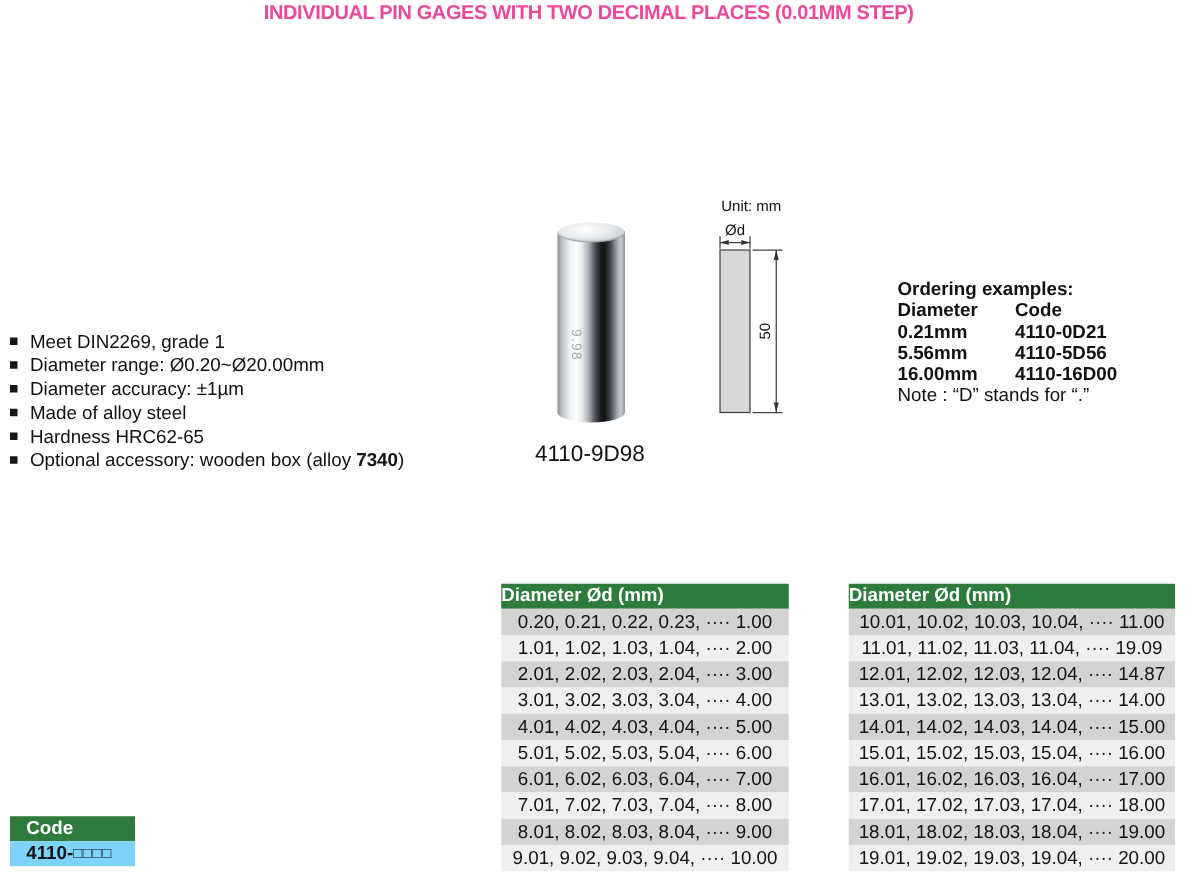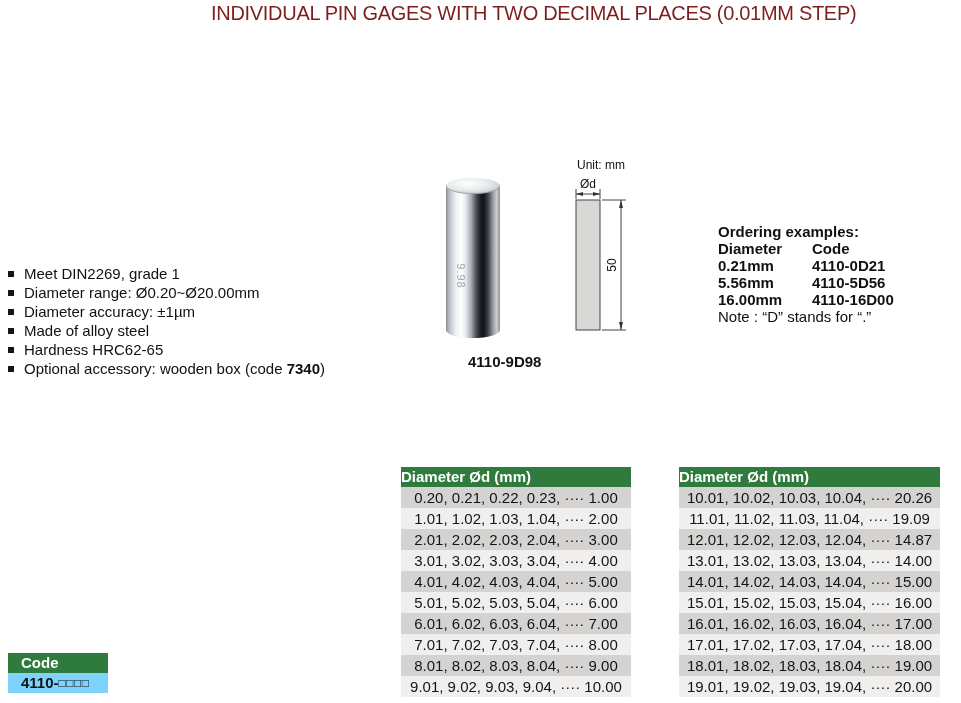--- a/index.html
+++ b/index.html
@@ -2,21 +2,21 @@
 <html><head>
 <meta charset="utf-8">
 <style>
   html,body { margin:0; padding:0; background:#fff; }
   .page {
     position:relative; width:961px; height:703px; background:#ffffff;
     font-family:"Liberation Sans", sans-serif; color:#111; overflow:hidden;
   }
   .title {
     position:absolute; left:211px; top:2px; margin:0;
-    font-size:20px; font-weight:normal; letter-spacing:-0.3px; white-space:nowrap; color:#7f1d1d;
+    font-size:16px; font-weight:bold; letter-spacing:-0.3px; white-space:nowrap; color:#ec4899;
   }
   
   .features { position:absolute; left:8px; top:264px; margin:0; padding:0; list-style:none; font-size:15px; }
   .features li { line-height:19px; white-space:nowrap; }
   .features li::before {
     content:""; display:inline-block; width:6px; height:6px; background:#161616;
     margin-right:10px; vertical-align:2px;
   }
   
   .pin { position:absolute; left:446px; top:178px; width:54px; height:160px; }
@@ -30,21 +30,21 @@
   }
   .pin-top {
     position:absolute; left:0; top:0; width:54px; height:16px; border-radius:50%;
     background:radial-gradient(ellipse at 40% 35%, #ffffff 0%, #e7eaec 45%, #b4b9be 100%);
     box-shadow:inset 0 -1px 1px rgba(0,0,0,0.25); z-index:2;
   }
   .pin-engraving {
     position:absolute; left:2px; top:92px; transform:rotate(90deg);
     font-size:11px; color:rgba(90,95,100,0.55); letter-spacing:1px; z-index:3;
   }
-  .pin-label { position:absolute; left:428px; top:353px; font-size:15px; font-weight:bold; white-space:nowrap;margin-left:40px; }
+  .pin-label { position:absolute; left:428px; top:353px; font-size:18px; font-weight:normal; white-space:nowrap; }
   
   .unit-label { position:absolute; left:577px; top:158px; font-size:12px; }
   .dim-svg { position:absolute; left:560px; top:172px; }
   .svg-label { font-size:12px; fill:#111; font-family:"Liberation Sans", sans-serif; }
   .dim { stroke:#444; stroke-width:1; }
   
   .ordering { position:absolute; left:718px; top:223px; font-size:15px; }
   .ord-title { font-weight:bold; line-height:17px; }
   .ord-row { display:flex; line-height:17px;font-weight:bold; }
   .ord-c1 { width:94px; }
@@ -72,21 +72,21 @@
 <div class="page">
 
   <h1 class="title">INDIVIDUAL PIN GAGES WITH TWO DECIMAL PLACES (0.01MM STEP)</h1>
 
   <ul class="features" id="features">
       <li><span>Meet DIN2269, grade 1</span></li>
       <li><span>Diameter range: Ø0.20~Ø20.00mm</span></li>
       <li><span>Diameter accuracy: ±1µm</span></li>
       <li><span>Made of alloy steel</span></li>
       <li><span>Hardness HRC62-65</span></li>
-      <li><span>Optional accessory: wooden box (code </span><span style="font-weight: bold;">7340</span><span>)</span></li>
+      <li><span>Optional accessory: wooden box (alloy </span><span style="font-weight: bold;">7340</span><span>)</span></li>
     </ul>
 
   <div class="pin">
     <div class="pin-top"></div>
     <div class="pin-body"></div>
     <span class="pin-engraving">9.98</span>
   </div>
   <div class="pin-label">4110-9D98</div>
 
   <div class="unit-label">Unit: mm</div>
@@ -142,21 +142,21 @@
         <div class="dtable-row">6.01, 6.02, 6.03, 6.04, ···· 7.00</div>
         <div class="dtable-row">7.01, 7.02, 7.03, 7.04, ···· 8.00</div>
         <div class="dtable-row">8.01, 8.02, 8.03, 8.04, ···· 9.00</div>
         <div class="dtable-row">9.01, 9.02, 9.03, 9.04, ···· 10.00</div>
       </div>
   </div>
 
   <div class="dtable t2">
     <div class="dtable-header">Diameter Ød (mm)</div>
     <div class="dtable-body">
-        <div class="dtable-row">10.01, 10.02, 10.03, 10.04, ···· 20.26</div>
+        <div class="dtable-row">10.01, 10.02, 10.03, 10.04, ···· 11.00</div>
         <div class="dtable-row">11.01, 11.02, 11.03, 11.04, ···· 19.09</div>
         <div class="dtable-row">12.01, 12.02, 12.03, 12.04, ···· 14.87</div>
         <div class="dtable-row">13.01, 13.02, 13.03, 13.04, ···· 14.00</div>
         <div class="dtable-row">14.01, 14.02, 14.03, 14.04, ···· 15.00</div>
         <div class="dtable-row">15.01, 15.02, 15.03, 15.04, ···· 16.00</div>
         <div class="dtable-row">16.01, 16.02, 16.03, 16.04, ···· 17.00</div>
         <div class="dtable-row">17.01, 17.02, 17.03, 17.04, ···· 18.00</div>
         <div class="dtable-row">18.01, 18.02, 18.03, 18.04, ···· 19.00</div>
         <div class="dtable-row">19.01, 19.02, 19.03, 19.04, ···· 20.00</div>
       </div>

